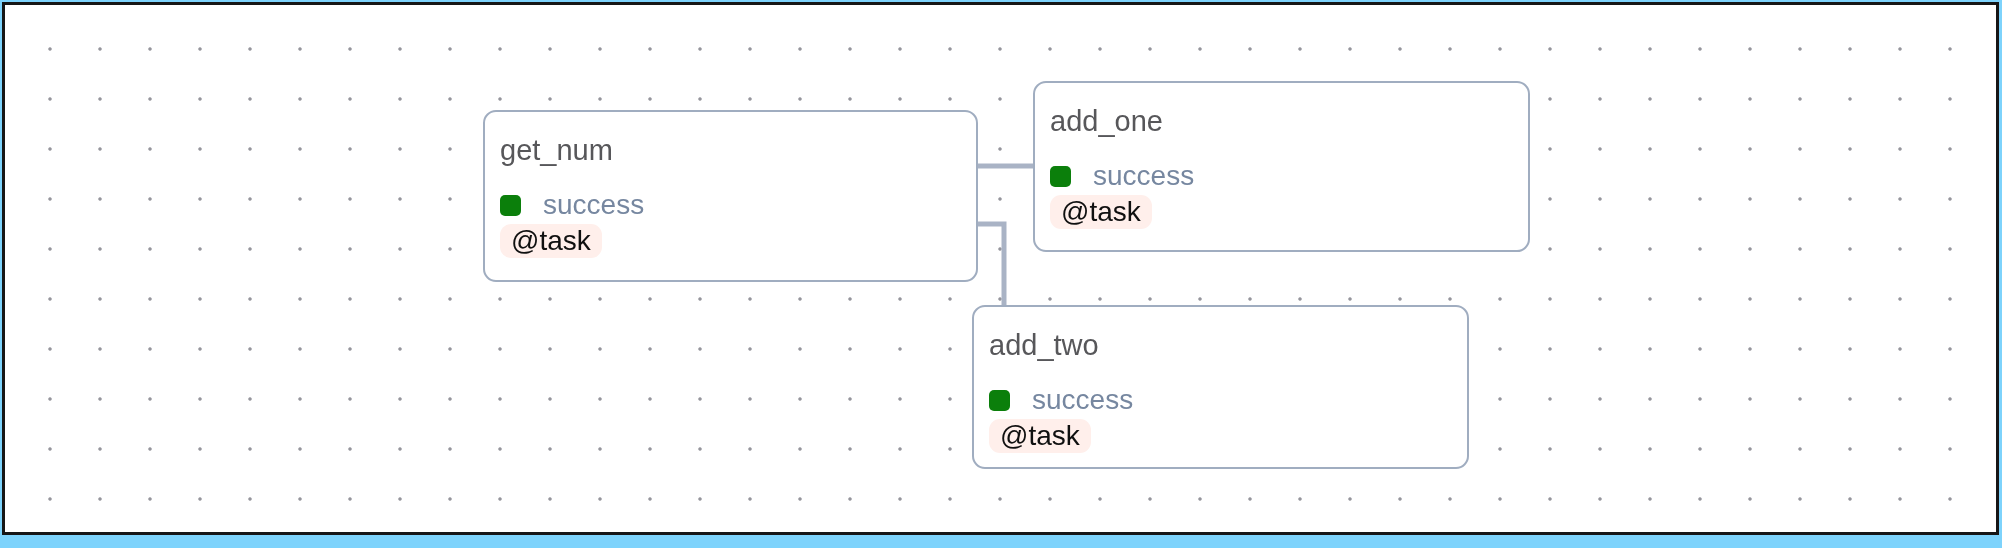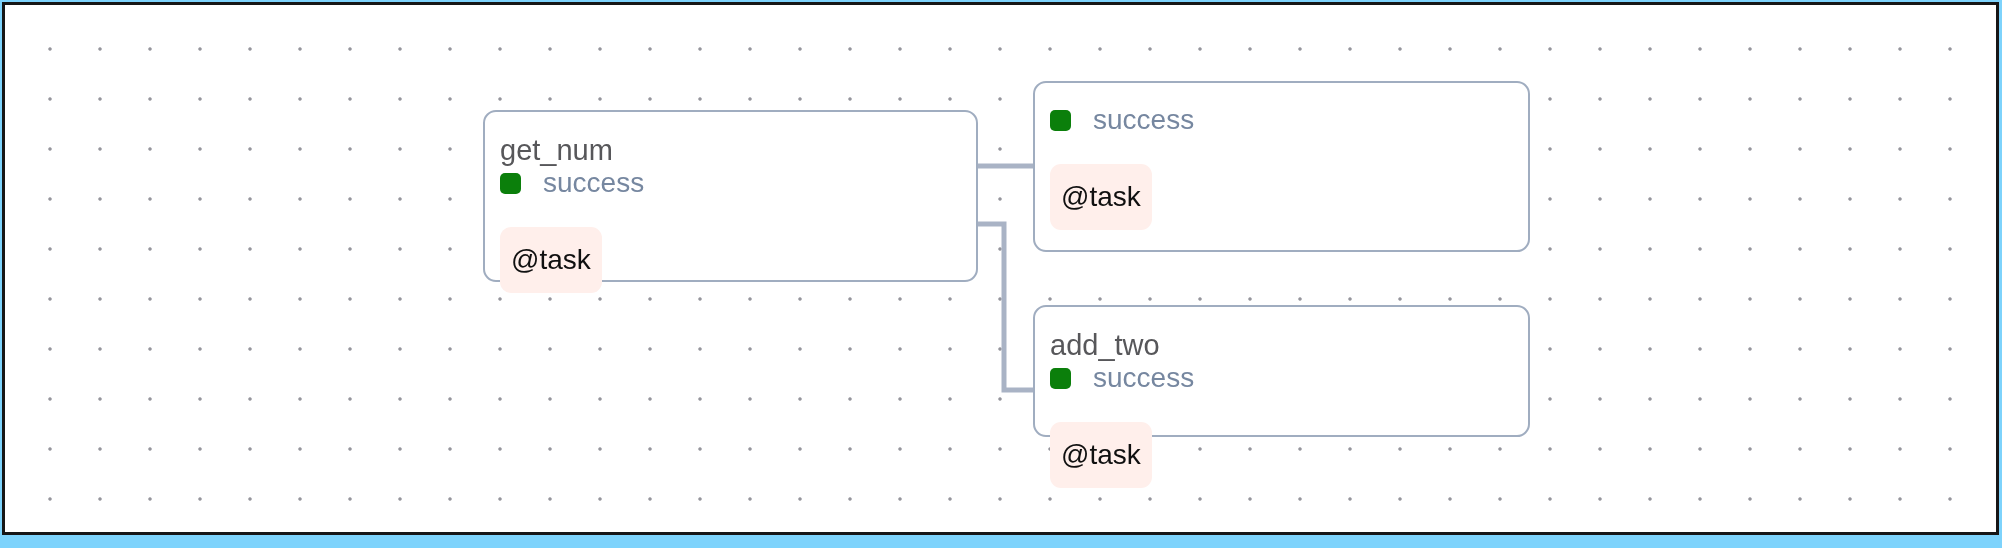--- a/index.html
+++ b/index.html
@@ -29,47 +29,47 @@
     position:absolute;
     background:#ffffff;
     border:2.5px solid #a0adc0;
     border-radius:13px;
     box-sizing:border-box;
     padding:21px 15px;
     cursor:pointer;
   }
   .node-get_num{left:483px;top:110px;width:495px;height:172px;}
   .node-add_one{left:1033px;top:81px;width:497px;height:171px;}
-  .node-add_two{left:1033px;top:305px;width:497px;height:132px;}
+  .node-add_two{left:972px;top:305px;width:497px;height:164px;}
   .node-title{
     font-size:29px;line-height:34px;
     color:#57575a;
     white-space:nowrap;
   }
   .status-row{
     display:flex;align-items:center;
-    margin-top:5px;height:22px;
+    margin-top:27px;height:22px;
   }
   .status-swatch{
     width:21px;height:21px;border-radius:5px;
     background:#0b7f0b;
     margin-right:22px;
     flex:0 0 auto;
   }
   .status-label{
     font-size:28px;line-height:28px;
     color:#7687a0;
   }
   .task-badge{
     display:inline-block;
-    margin-top:33px;
+    margin-top:8px;
     font-size:28px;line-height:34px;
     color:#101010;
     background:#ffefeb;
-    padding:16px 11px;
+    padding:0 11px;
     border-radius:11px;
   }
 </style>
 </head>
 <body>
 
 <div class="stage">
 
   <div class="frame"></div>
 
@@ -81,20 +81,21 @@
   <div class="node node-get_num">
     <div class="node-title">get_num</div>
     <div class="status-row">
       <span class="status-swatch"></span>
       <span class="status-label">success</span>
     </div>
     <span class="task-badge">@task</span>
   </div>
 
   <div class="node node-add_one">
+    <div class="node-title">add_one</div>
     <div class="status-row">
       <span class="status-swatch"></span>
       <span class="status-label">success</span>
     </div>
     <span class="task-badge">@task</span>
   </div>
 
   <div class="node node-add_two">
     <div class="node-title">add_two</div>
     <div class="status-row">

